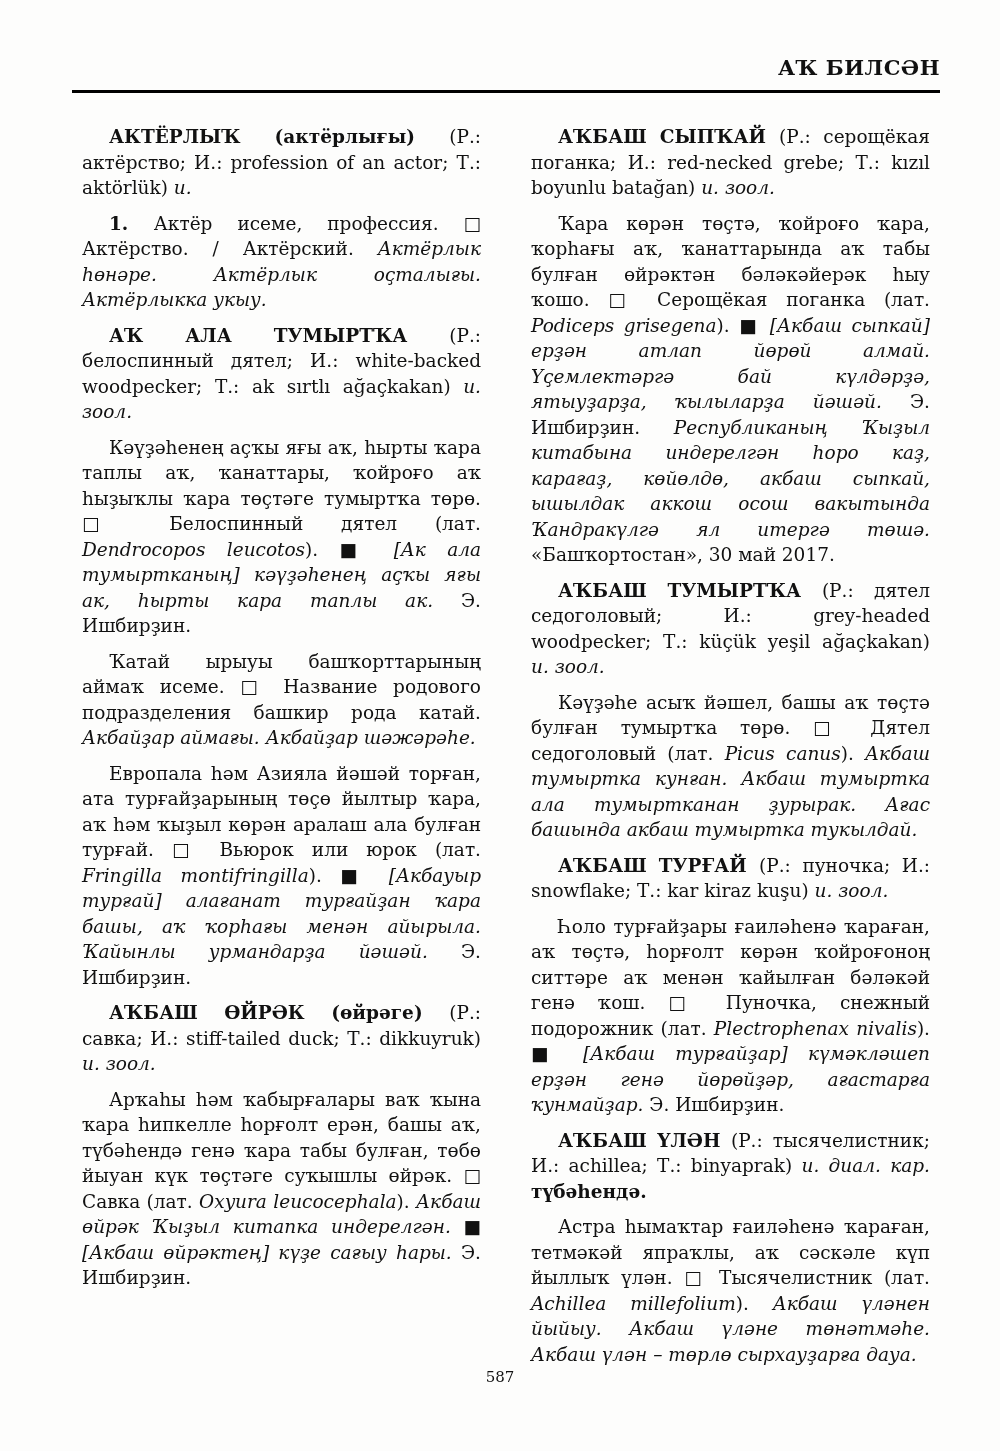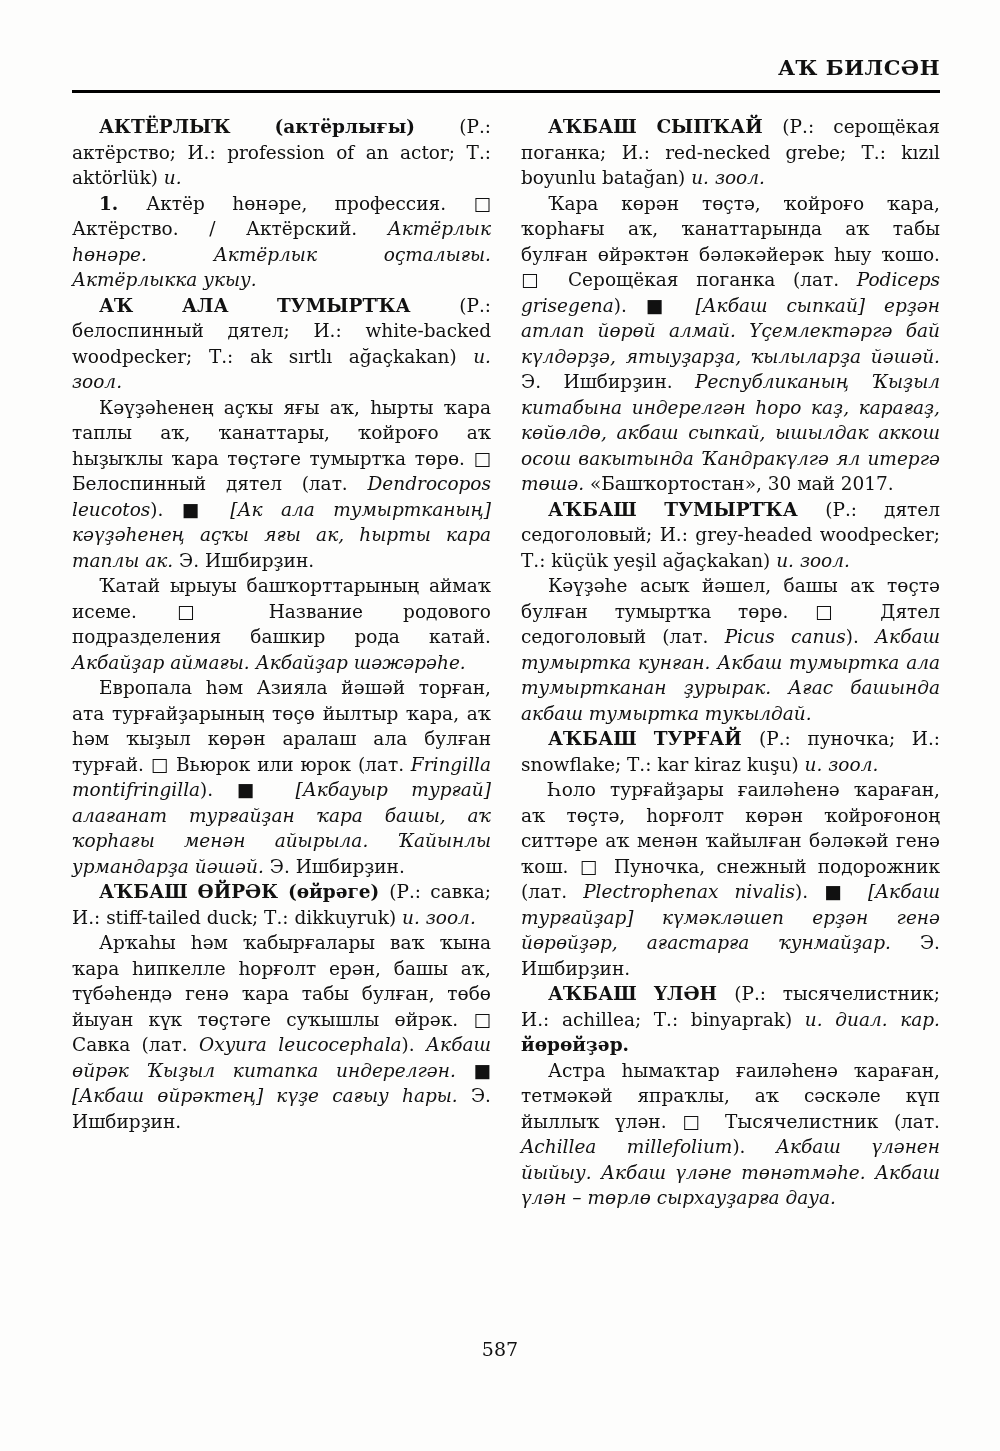--- a/index.html
+++ b/index.html
@@ -40,60 +40,60 @@
     gap: 30px;
     margin-top: 21px;
   }
   .column {
     width: 419px;
     font-size: 18.5px;
     line-height: 25.5px;
     text-align: justify;
   }
   .column p {
-    margin: 0;
+    margin: 10px;
     padding: 0;
     text-indent: 27px;
     hyphens: none;
   }
   .s-b  { font-weight: bold; }
   .s-i  { font-style: italic; }
   .page-number {
     position: absolute;
     left: 0;
-    top: 1338px;
+    top: 1368px;
     width: 1000px;
     text-align: center;
-    font-size: 19px;
+    font-size: 15px;
   }
 </style>
 </head>
 <body>
 
 <div class="page">
   <div class="content">
     <div class="running-head">АҠ БИЛСӘН</div>
     <div class="rule"></div>
     <div class="columns">
       <div class="column" id="col-0">
           <p><span class="s-b">АКТЁРЛЫҠ (актёрлығы) </span><span class="s-n">(Р.: актёрство; И.: profession of an actor; Т.: aktörlük) </span><span class="s-i">и.</span></p>
-          <p><span class="s-b">1. </span><span class="s-n">Актёр һөнәре, профессия. □ Актёрство. / Актёрский. </span><span class="s-i">Актёрлык һөнәре. Актёрлык оҫталығы. Актёрлыкка укыу.</span></p>
+          <p><span class="s-b">1. </span><span class="s-n">Актёр исеме, профессия. □ Актёрство. / Актёрский. </span><span class="s-i">Актёрлык һөнәре. Актёрлык оҫталығы. Актёрлыкка укыу.</span></p>
           <p><span class="s-b">АҠ АЛА ТУМЫРТҠА </span><span class="s-n">(Р.: белоспинный дятел; И.: white-backed woodpecker; Т.: ak sırtlı ağaçkakan) </span><span class="s-i">и. зоол.</span></p>
           <p><span class="s-n">Кәүҙәһенең аҫҡы яғы аҡ, һырты ҡара таплы аҡ, ҡанаттары, ҡойроғо аҡ һыҙыҡлы ҡара төҫтәге тумыртҡа төрө. □ Белоспинный дятел (лат. </span><span class="s-i">Dendrocopos leucotos</span><span class="s-n">). ■ </span><span class="s-i">[Ак ала тумыртканың] кәүҙәһенең аҫҡы яғы ак, һырты кара таплы ак. </span><span class="s-n">Э. Ишбирҙин.</span></p>
           <p><span class="s-n">Ҡатай ырыуы башҡорттарының аймаҡ исеме. □ Название родового подразделения башкир рода катай. </span><span class="s-i">Акбайҙар аймағы. Акбайҙар шәжәрәһе.</span></p>
           <p><span class="s-n">Европала һәм Азияла йәшәй торған, ата турғайҙарының төҫө йылтыр ҡара, аҡ һәм ҡыҙыл көрән аралаш ала булған турғай. □ Вьюрок или юрок (лат. </span><span class="s-i">Fringilla montifringilla</span><span class="s-n">). ■ </span><span class="s-i">[Акбауыр турғай] алағанат турғайҙан ҡара башы, аҡ ҡорһағы менән айырыла. Ҡайынлы урмандарҙа йәшәй. </span><span class="s-n">Э. Ишбирҙин.</span></p>
           <p><span class="s-b">АҠБАШ ӨЙРӘК (өйрәге) </span><span class="s-n">(Р.: савка; И.: stiff-tailed duck; Т.: dikkuyruk) </span><span class="s-i">и. зоол.</span></p>
           <p><span class="s-n">Арҡаһы һәм ҡабырғалары ваҡ ҡына ҡара һипкелле һорғолт ерән, башы аҡ, түбәһендә генә ҡара табы булған, төбө йыуан күк төҫтәге суҡышлы өйрәк. □ Савка (лат. </span><span class="s-i">Oxyura leucocephala</span><span class="s-n">). </span><span class="s-i">Акбаш өйрәк Ҡыҙыл китапка индерелгән. </span><span class="s-n">■ </span><span class="s-i">[Акбаш өйрәктең] күҙе сағыу һары. </span><span class="s-n">Э. Ишбирҙин.</span></p>
         </div>
       <div class="column" id="col-1">
           <p><span class="s-b">АҠБАШ СЫПҠАЙ </span><span class="s-n">(Р.: серощёкая поганка; И.: red-necked grebe; Т.: kızıl boyunlu batağan) </span><span class="s-i">и. зоол.</span></p>
           <p><span class="s-n">Ҡара көрән төҫтә, ҡойроғо ҡара, ҡорһағы аҡ, ҡанаттарында аҡ табы булған өйрәктән бәләкәйерәк һыу ҡошо. □ Серощёкая поганка (лат. </span><span class="s-i">Podiceps grisegena</span><span class="s-n">). ■ </span><span class="s-i">[Акбаш сыпкай] ерҙән атлап йөрөй алмай. Үҫемлектәргә бай күлдәрҙә, ятыуҙарҙа, ҡылыларҙа йәшәй. </span><span class="s-n">Э. Ишбирҙин. </span><span class="s-i">Республиканың Ҡыҙыл китабына индерелгән һоро каҙ, карағаҙ, көйөлдө, акбаш сыпкай, ышылдак аккош осош вакытында Ҡандракүлгә ял итергә төшә. </span><span class="s-n">«Башҡортостан», 30 май 2017.</span></p>
           <p><span class="s-b">АҠБАШ ТУМЫРТҠА </span><span class="s-n">(Р.: дятел седоголовый; И.: grey-headed woodpecker; Т.: küçük yeşil ağaçkakan) </span><span class="s-i">и. зоол.</span></p>
           <p><span class="s-n">Кәүҙәһе асыҡ йәшел, башы аҡ төҫтә булған тумыртҡа төрө. □ Дятел седоголовый (лат. </span><span class="s-i">Picus canus</span><span class="s-n">). </span><span class="s-i">Акбаш тумыртка кунған. Акбаш тумыртка ала тумыртканан ҙурырак. Ағас башында акбаш тумыртка тукылдай.</span></p>
           <p><span class="s-b">АҠБАШ ТУРҒАЙ </span><span class="s-n">(Р.: пуночка; И.: snowflake; Т.: kar kiraz kuşu) </span><span class="s-i">и. зоол.</span></p>
           <p><span class="s-n">Һоло турғайҙары ғаиләһенә ҡараған, аҡ төҫтә, һорғолт көрән ҡойроғоноң ситтәре аҡ менән ҡайылған бәләкәй генә ҡош. □ Пуночка, снежный подорожник (лат. </span><span class="s-i">Plectrophenax nivalis</span><span class="s-n">). ■ </span><span class="s-i">[Акбаш турғайҙар] күмәкләшеп ерҙән генә йөрөйҙәр, ағастарға ҡунмайҙар. </span><span class="s-n">Э. Ишбирҙин.</span></p>
-          <p><span class="s-b">АҠБАШ ҮЛӘН </span><span class="s-n">(Р.: тысячелистник; И.: achillea; Т.: binyaprak) </span><span class="s-i">и. диал. кар. </span><span class="s-b">йөрөйҙәр.</span></p>
+          <p><span class="s-b">АҠБАШ ҮЛӘН </span><span class="s-n">(Р.: тысячелистник; И.: achillea; Т.: binyaprak) </span><span class="s-i">и. диал. кар. </span><span class="s-b">түбәһендә.</span></p>
           <p><span class="s-n">Астра һымаҡтар ғаиләһенә ҡараған, тетмәкәй япраҡлы, аҡ сәскәле күп йыллыҡ үлән. □ Тысячелистник (лат. </span><span class="s-i">Achillea millefolium</span><span class="s-n">). </span><span class="s-i">Акбаш үләнен йыйыу. Акбаш үләне төнәтмәһе. Акбаш үлән – төрлө сырхауҙарға дауа.</span></p>
         </div>
     </div>
   </div>
   <div class="page-number">587</div>
 </div>
 
 </body></html>

